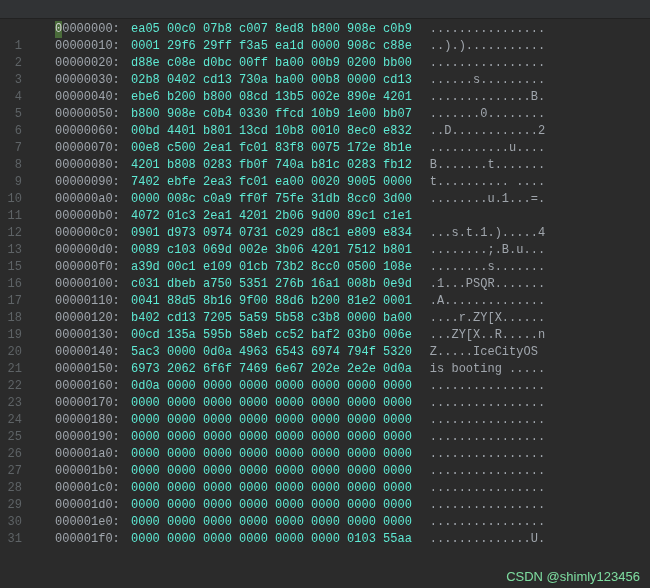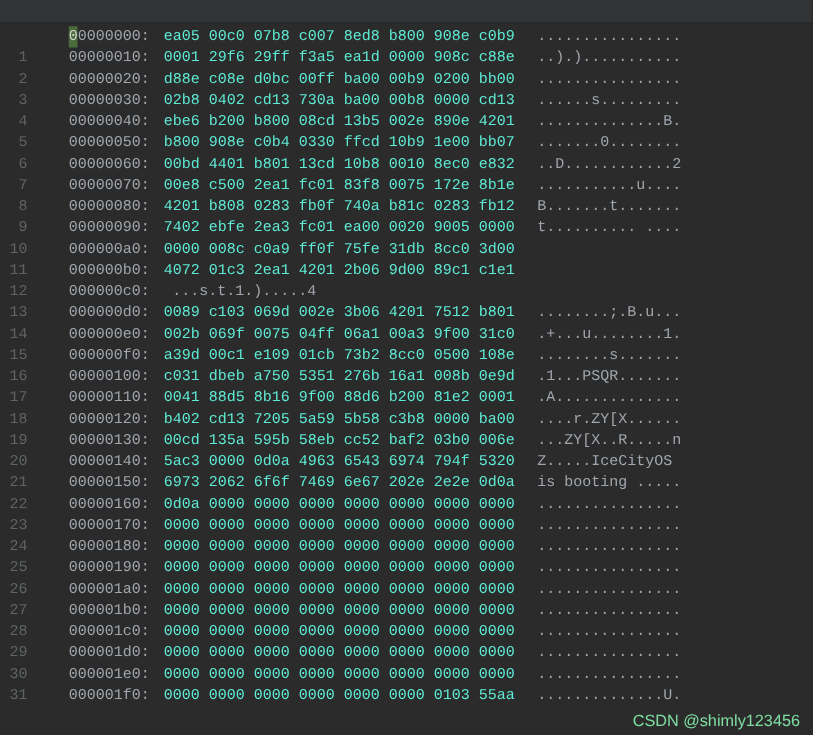--- a/index.html
+++ b/index.html
@@ -75,25 +75,24 @@
 <div class="row"><span class="ln"></span><span class="offset"><span class="cursor">0</span>0000000:</span><span class="hex"> ea05 00c0 07b8 c007 8ed8 b800 908e c0b9</span><span class="ascii">................</span></div>
     <div class="row"><span class="ln">1</span><span class="offset">00000010:</span><span class="hex"> 0001 29f6 29ff f3a5 ea1d 0000 908c c88e</span><span class="ascii">..).)...........</span></div>
     <div class="row"><span class="ln">2</span><span class="offset">00000020:</span><span class="hex"> d88e c08e d0bc 00ff ba00 00b9 0200 bb00</span><span class="ascii">................</span></div>
     <div class="row"><span class="ln">3</span><span class="offset">00000030:</span><span class="hex"> 02b8 0402 cd13 730a ba00 00b8 0000 cd13</span><span class="ascii">......s.........</span></div>
     <div class="row"><span class="ln">4</span><span class="offset">00000040:</span><span class="hex"> ebe6 b200 b800 08cd 13b5 002e 890e 4201</span><span class="ascii">..............B.</span></div>
     <div class="row"><span class="ln">5</span><span class="offset">00000050:</span><span class="hex"> b800 908e c0b4 0330 ffcd 10b9 1e00 bb07</span><span class="ascii">.......0........</span></div>
     <div class="row"><span class="ln">6</span><span class="offset">00000060:</span><span class="hex"> 00bd 4401 b801 13cd 10b8 0010 8ec0 e832</span><span class="ascii">..D............2</span></div>
     <div class="row"><span class="ln">7</span><span class="offset">00000070:</span><span class="hex"> 00e8 c500 2ea1 fc01 83f8 0075 172e 8b1e</span><span class="ascii">...........u....</span></div>
     <div class="row"><span class="ln">8</span><span class="offset">00000080:</span><span class="hex"> 4201 b808 0283 fb0f 740a b81c 0283 fb12</span><span class="ascii">B.......t.......</span></div>
     <div class="row"><span class="ln">9</span><span class="offset">00000090:</span><span class="hex"> 7402 ebfe 2ea3 fc01 ea00 0020 9005 0000</span><span class="ascii">t.......... ....</span></div>
-    <div class="row"><span class="ln">10</span><span class="offset">000000a0:</span><span class="hex"> 0000 008c c0a9 ff0f 75fe 31db 8cc0 3d00</span></div>
+    <div class="row"><span class="ln">10</span><span class="offset">000000a0:</span><span class="hex"> 0000 008c c0a9 ff0f 75fe 31db 8cc0 3d00</span><span class="ascii">........u.1...=.</span></div>
     <div class="row"><span class="ln">11</span><span class="offset">000000b0:</span><span class="hex"> 4072 01c3 2ea1 4201 2b06 9d00 89c1 c1e1</span></div>
-    <div class="row"><span class="ln">12</span><span class="offset">000000c0:</span><span class="ascii">...s.t.1.).....4</span></div>
+    <div class="row"><span class="ln">12</span><span class="offset">000000c0:</span><span class="hex"> 0901 d973 0974 0731 c029 d8c1 e809 e834</span><span class="ascii">...s.t.1.).....4</span></div>
     <div class="row"><span class="ln">13</span><span class="offset">000000d0:</span><span class="hex"> 0089 c103 069d 002e 3b06 4201 7512 b801</span><span class="ascii">........;.B.u...</span></div>
-    <div class="row"><span class="ln">14</span><span class="offset">000000e0:</span><span class="hex"> 002b 069f 0075 04ff 06a1 00a3 9f00 31c0</span><span class="ascii">.+...u........1.</span></div>
     <div class="row"><span class="ln">15</span><span class="offset">000000f0:</span><span class="hex"> a39d 00c1 e109 01cb 73b2 8cc0 0500 108e</span><span class="ascii">........s.......</span></div>
     <div class="row"><span class="ln">16</span><span class="offset">00000100:</span><span class="hex"> c031 dbeb a750 5351 276b 16a1 008b 0e9d</span><span class="ascii">.1...PSQR.......</span></div>
     <div class="row"><span class="ln">17</span><span class="offset">00000110:</span><span class="hex"> 0041 88d5 8b16 9f00 88d6 b200 81e2 0001</span><span class="ascii">.A..............</span></div>
     <div class="row"><span class="ln">18</span><span class="offset">00000120:</span><span class="hex"> b402 cd13 7205 5a59 5b58 c3b8 0000 ba00</span><span class="ascii">....r.ZY[X......</span></div>
     <div class="row"><span class="ln">19</span><span class="offset">00000130:</span><span class="hex"> 00cd 135a 595b 58eb cc52 baf2 03b0 006e</span><span class="ascii">...ZY[X..R.....n</span></div>
     <div class="row"><span class="ln">20</span><span class="offset">00000140:</span><span class="hex"> 5ac3 0000 0d0a 4963 6543 6974 794f 5320</span><span class="ascii">Z.....IceCityOS </span></div>
     <div class="row"><span class="ln">21</span><span class="offset">00000150:</span><span class="hex"> 6973 2062 6f6f 7469 6e67 202e 2e2e 0d0a</span><span class="ascii">is booting .....</span></div>
     <div class="row"><span class="ln">22</span><span class="offset">00000160:</span><span class="hex"> 0d0a 0000 0000 0000 0000 0000 0000 0000</span><span class="ascii">................</span></div>
     <div class="row"><span class="ln">23</span><span class="offset">00000170:</span><span class="hex"> 0000 0000 0000 0000 0000 0000 0000 0000</span><span class="ascii">................</span></div>
     <div class="row"><span class="ln">24</span><span class="offset">00000180:</span><span class="hex"> 0000 0000 0000 0000 0000 0000 0000 0000</span><span class="ascii">................</span></div>

